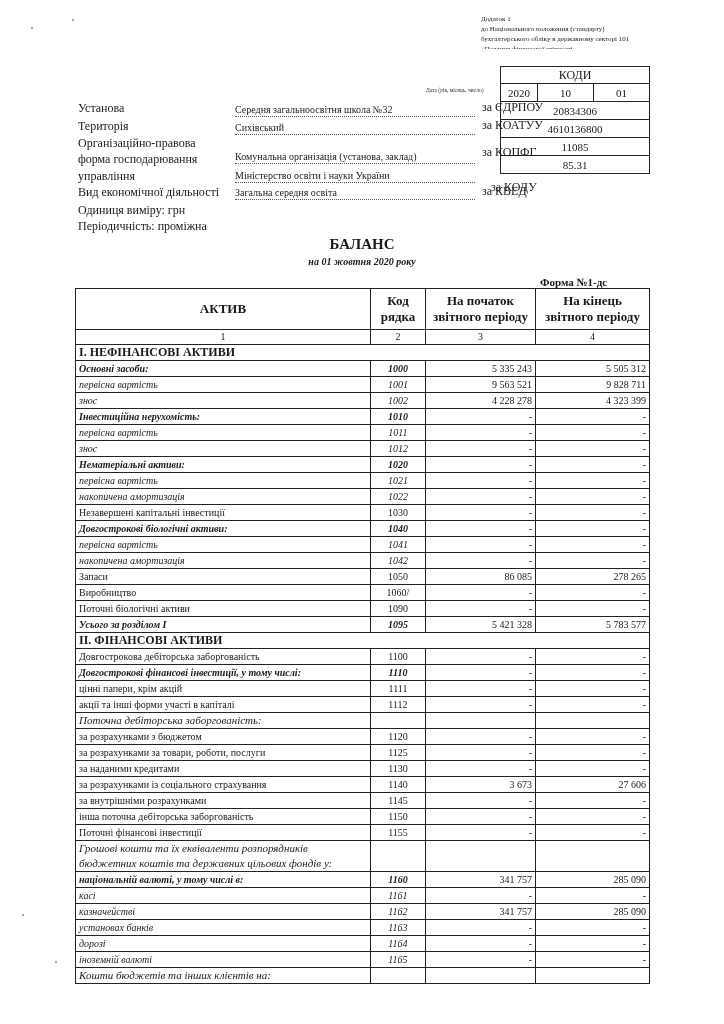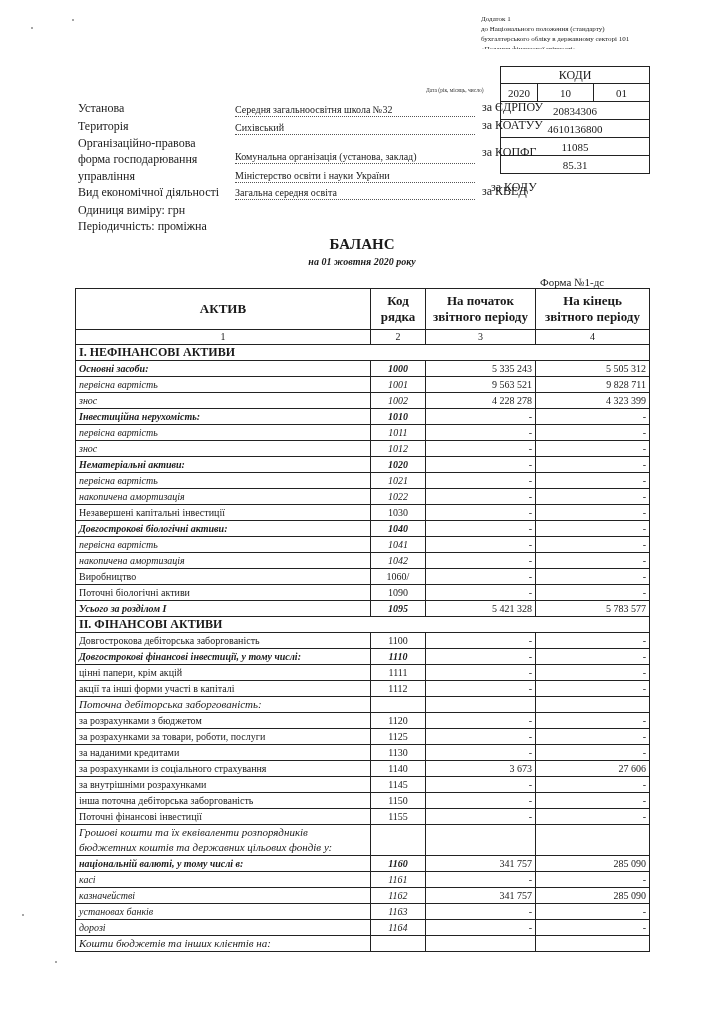--- a/index.html
+++ b/index.html
@@ -25,21 +25,21 @@
   .date-label { left: 426px; top: 87px; font-size: 5.5px; white-space: nowrap; color: #333; }
 
   .hdr-label { left: 78px; font-size: 12px; white-space: nowrap; }
   .hdr-value { left: 235px; width: 240px; font-size: 10px; white-space: nowrap;
                border-bottom: 1px dotted #555; line-height: 13px; }
   .hdr-code { left: 482px; font-size: 12px; white-space: nowrap; }
 
   .title { left: 0; width: 724px; text-align: center; }
   .title-main { top: 236px; font-size: 15px; font-weight: bold; }
   .title-sub { top: 256px; font-size: 10px; font-weight: bold; font-style: italic; }
-  .form-no { left: 540px; top: 276px; font-size: 11px; font-weight: normal; }
+  .form-no { left: 540px; top: 276px; font-size: 11px; font-weight: bold; }
 
   table.bal { position: absolute; left: 75px; top: 288px; width: 574px;
               border-collapse: collapse; font-size: 10px; table-layout: fixed; }
   table.bal td, table.bal th { border: 1px solid #222; padding: 0 3px; height: 15px;
               line-height: 15px; white-space: nowrap; overflow: hidden; }
   table.bal thead th { font-size: 13px; font-weight: bold; line-height: 16px; }
   table.bal thead tr.h1 th { height: 40px; }
   table.bal thead tr.h2 th { font-weight: normal; font-size: 10px; height: 14px; line-height: 14px; }
   table.bal { border: 1.5px solid #222; }
   td.code { text-align: center; }
@@ -204,20 +204,26 @@
         <td class="num">-</td>
         <td class="num">-</td>
       </tr>
       <tr class="it">
         <td class="label">накопичена амортизація</td>
         <td class="code">1042</td>
         <td class="num">-</td>
         <td class="num">-</td>
       </tr>
       <tr class="plain">
+        <td class="label">Запаси</td>
+        <td class="code">1050</td>
+        <td class="num">86 085</td>
+        <td class="num">278 265</td>
+      </tr>
+      <tr class="plain">
         <td class="label">Виробництво</td>
         <td class="code">1060/</td>
         <td class="num">-</td>
         <td class="num">-</td>
       </tr>
       <tr class="plain">
         <td class="label">Поточні біологічні активи</td>
         <td class="code">1090</td>
         <td class="num">-</td>
         <td class="num">-</td>
@@ -332,20 +338,26 @@
         <td class="code">1163</td>
         <td class="num">-</td>
         <td class="num">-</td>
       </tr>
       <tr class="it">
         <td class="label">дорозі</td>
         <td class="code">1164</td>
         <td class="num">-</td>
         <td class="num">-</td>
       </tr>
+      <tr class="it">
+        <td class="label">іноземній валюті</td>
+        <td class="code">1165</td>
+        <td class="num">-</td>
+        <td class="num">-</td>
+      </tr>
       <tr class="it2">
         <td class="label">Кошти бюджетів та інших клієнтів на:</td>
         <td class="code"></td>
         <td class="num"></td>
         <td class="num"></td>
       </tr>
     </tbody>
 </table>
 
 </body></html>

